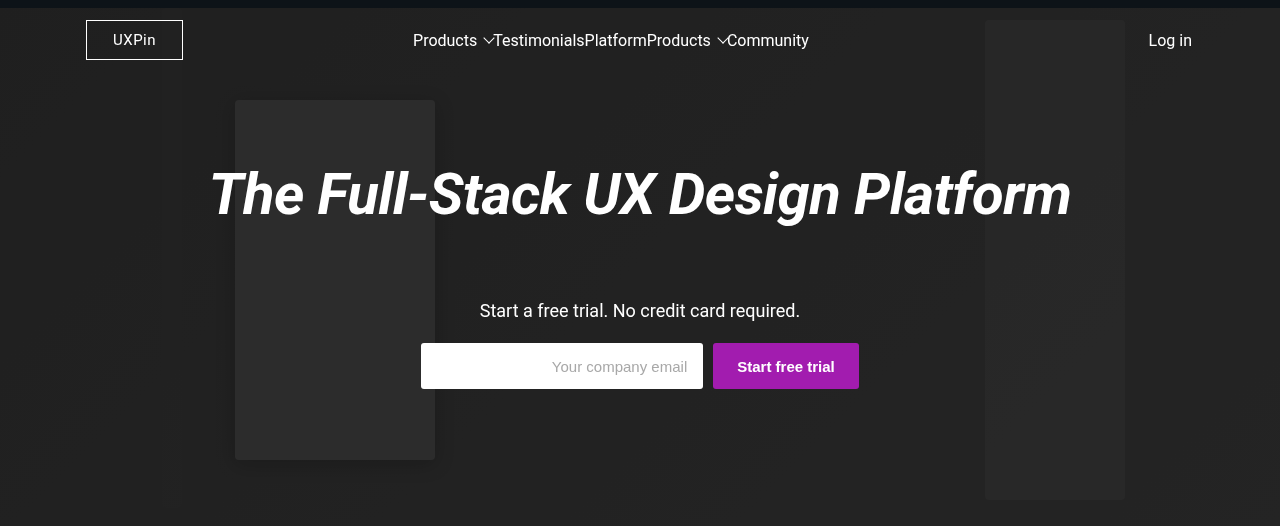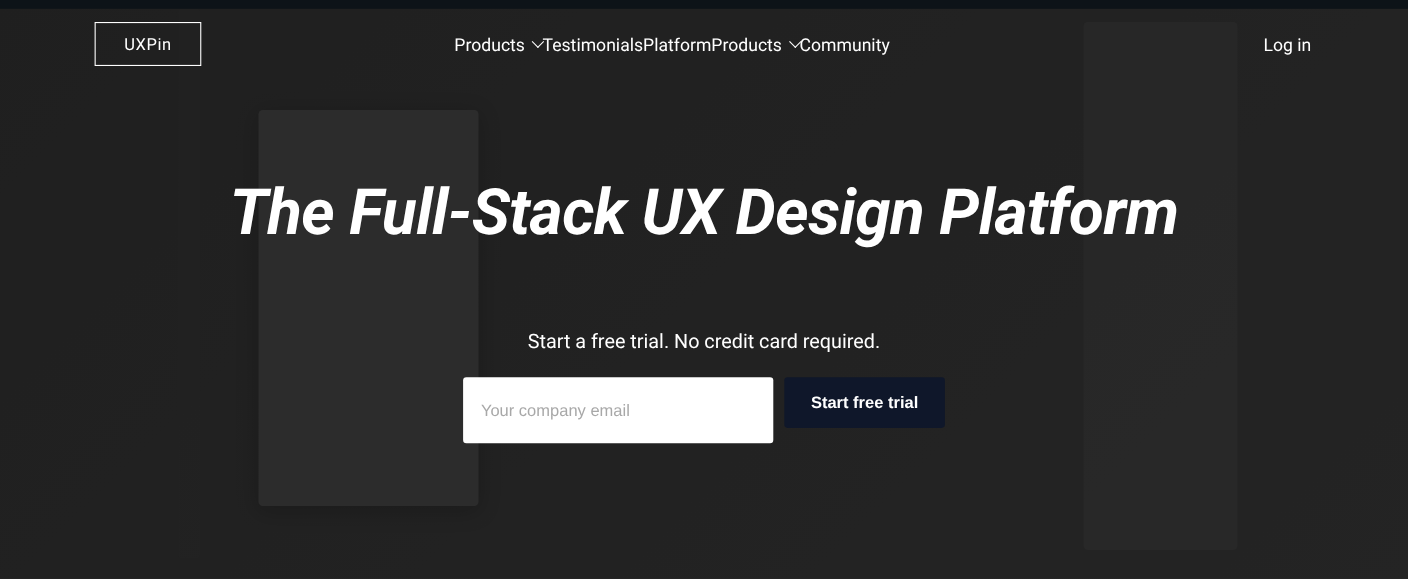--- a/index.html
+++ b/index.html
@@ -142,35 +142,36 @@
       color: #fff;
     }
     .trial-form {
       margin-top: 22px;
       display: flex;
       justify-content: center;
       gap: 10px;
     }
     .email-input {
       width: 282px;
-      height: 60px;
+      height: 46px;
       background: #fff;
       border: none;
       border-radius: 3px;
       padding: 0 16px;
       font-size: 15px;
       color: #ef4444;
+      text-align: right;
     }
     .email-input::placeholder {
       color: #a8a8a8;
     }
     .trial-button {
       height: 46px;
       padding: 0 24px;
-      background: #0f172a;
+      background: #a21caf;
       color: #fff;
       border: none;
       border-radius: 3px;
       font-size: 15px;
       font-weight: 600;
       cursor: pointer;
     }
   </style>
 </head>
 <body>

